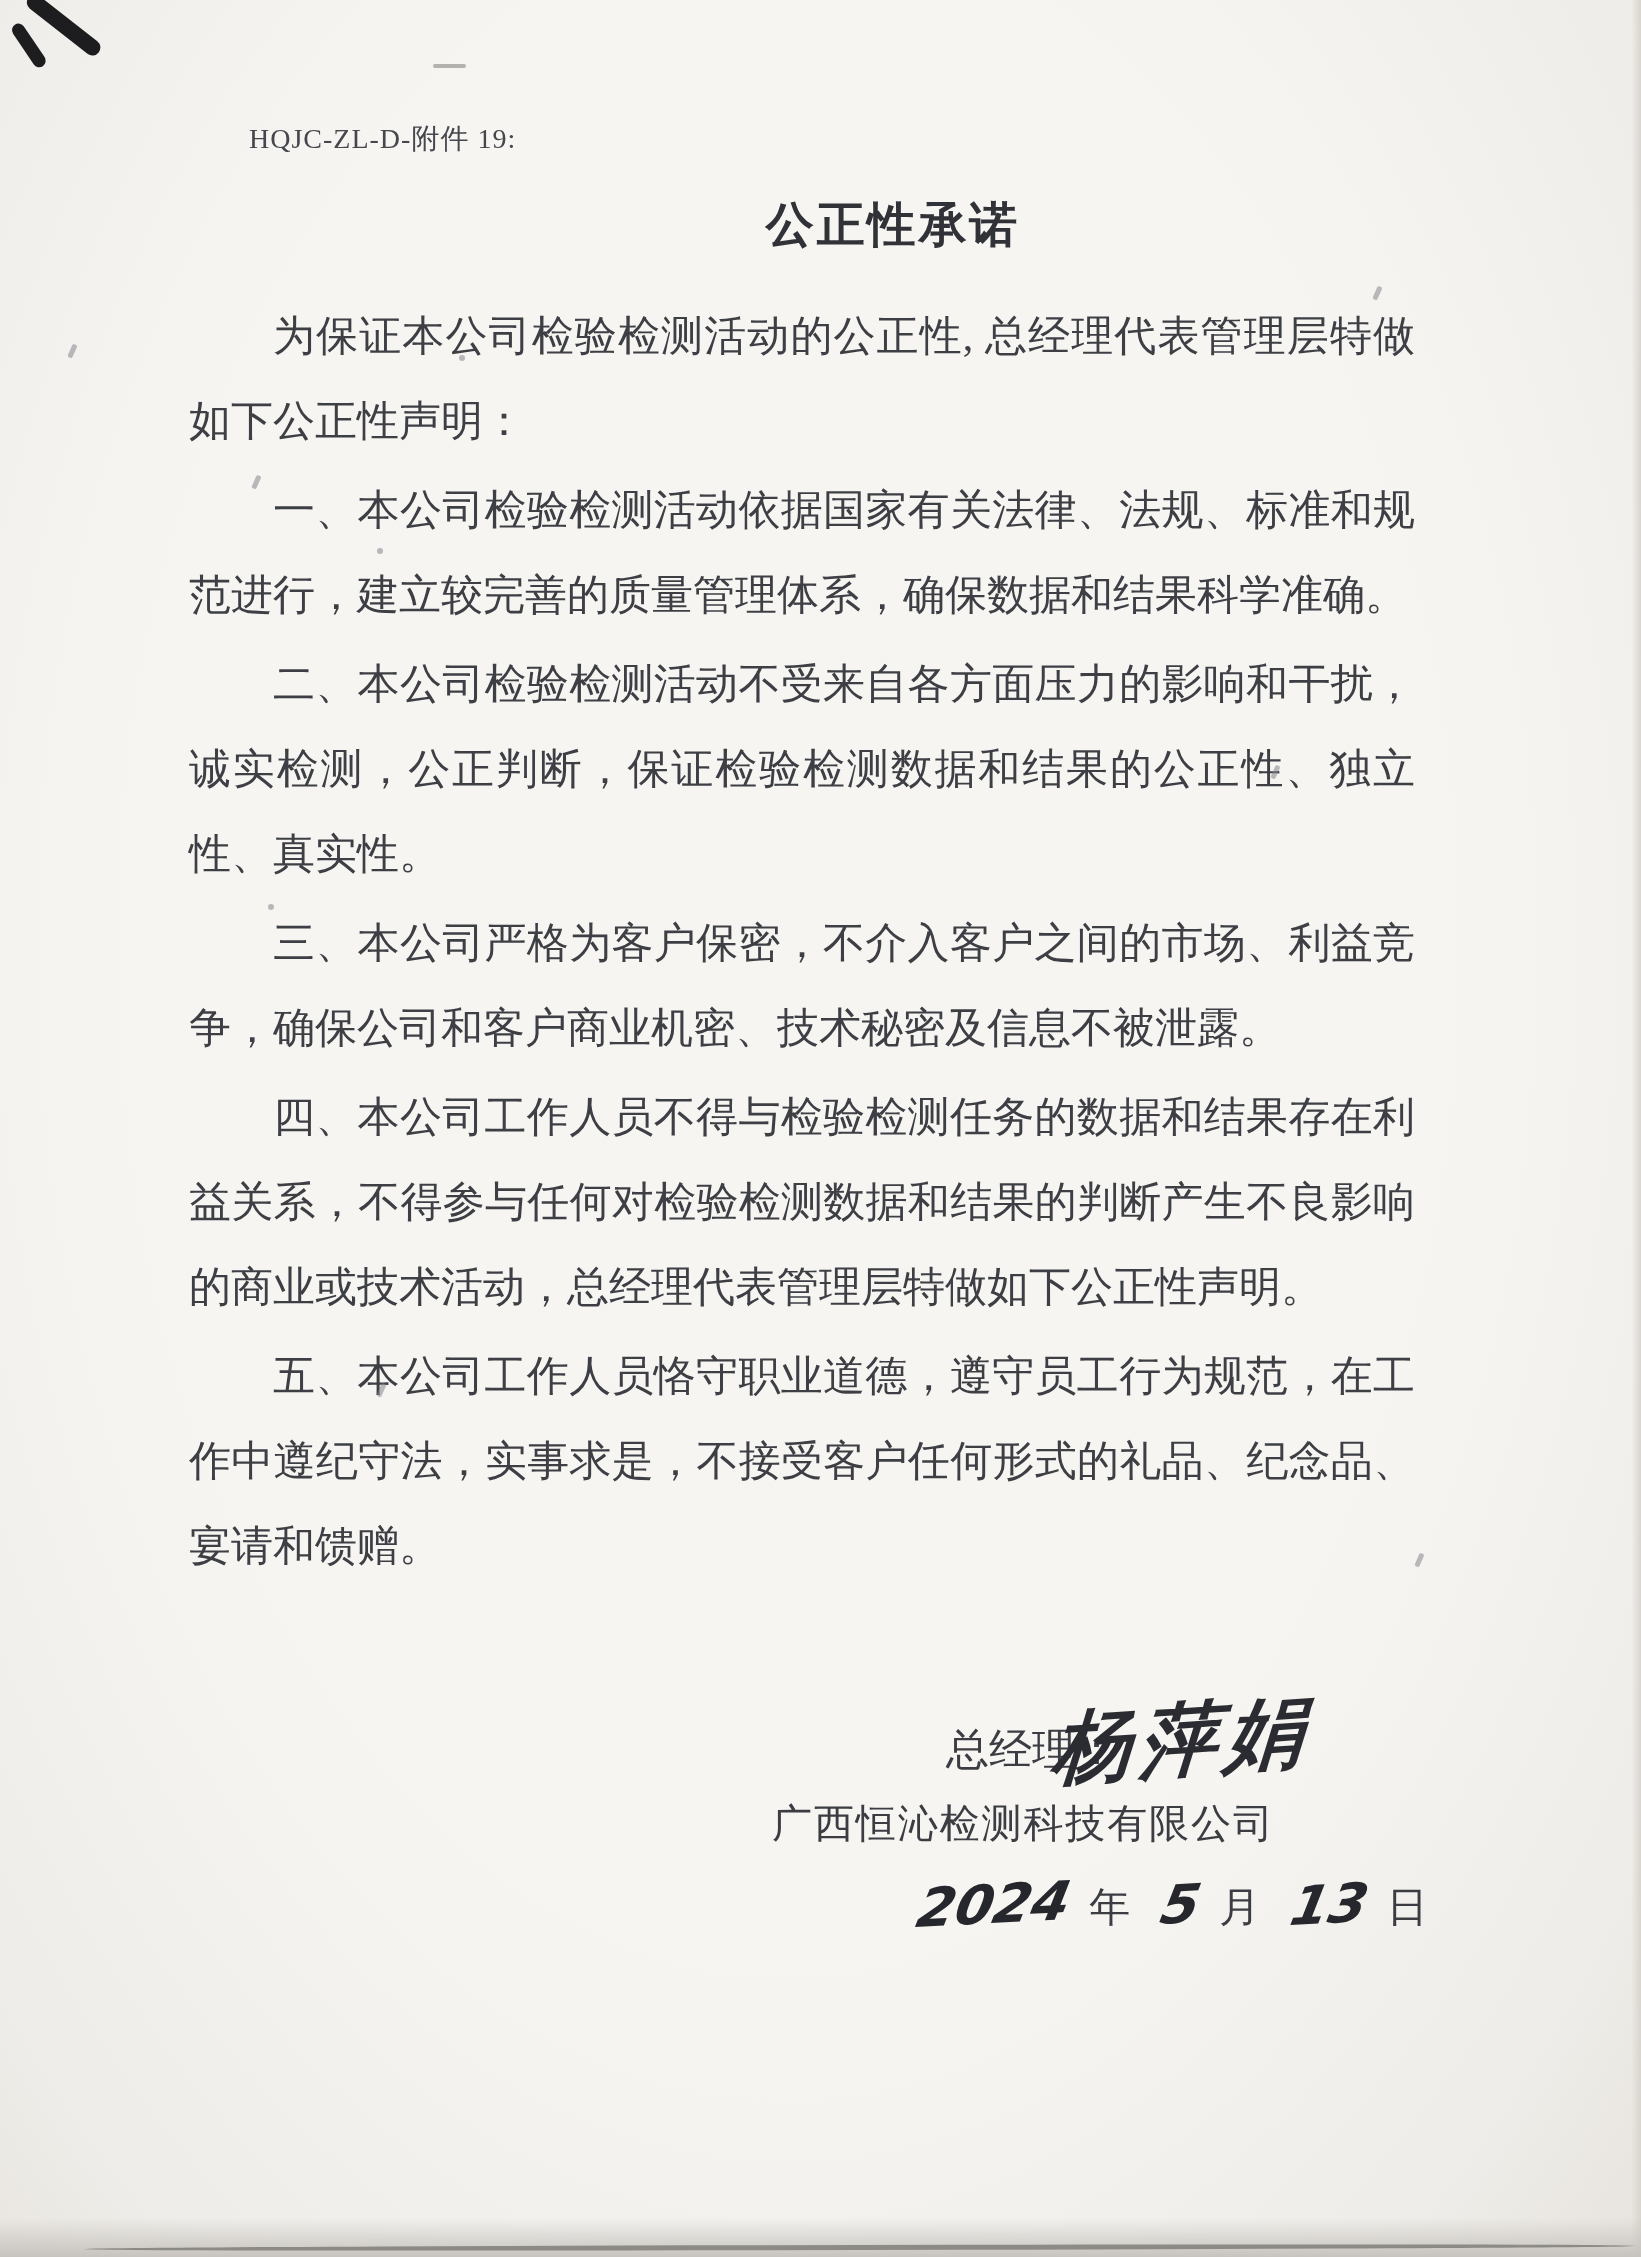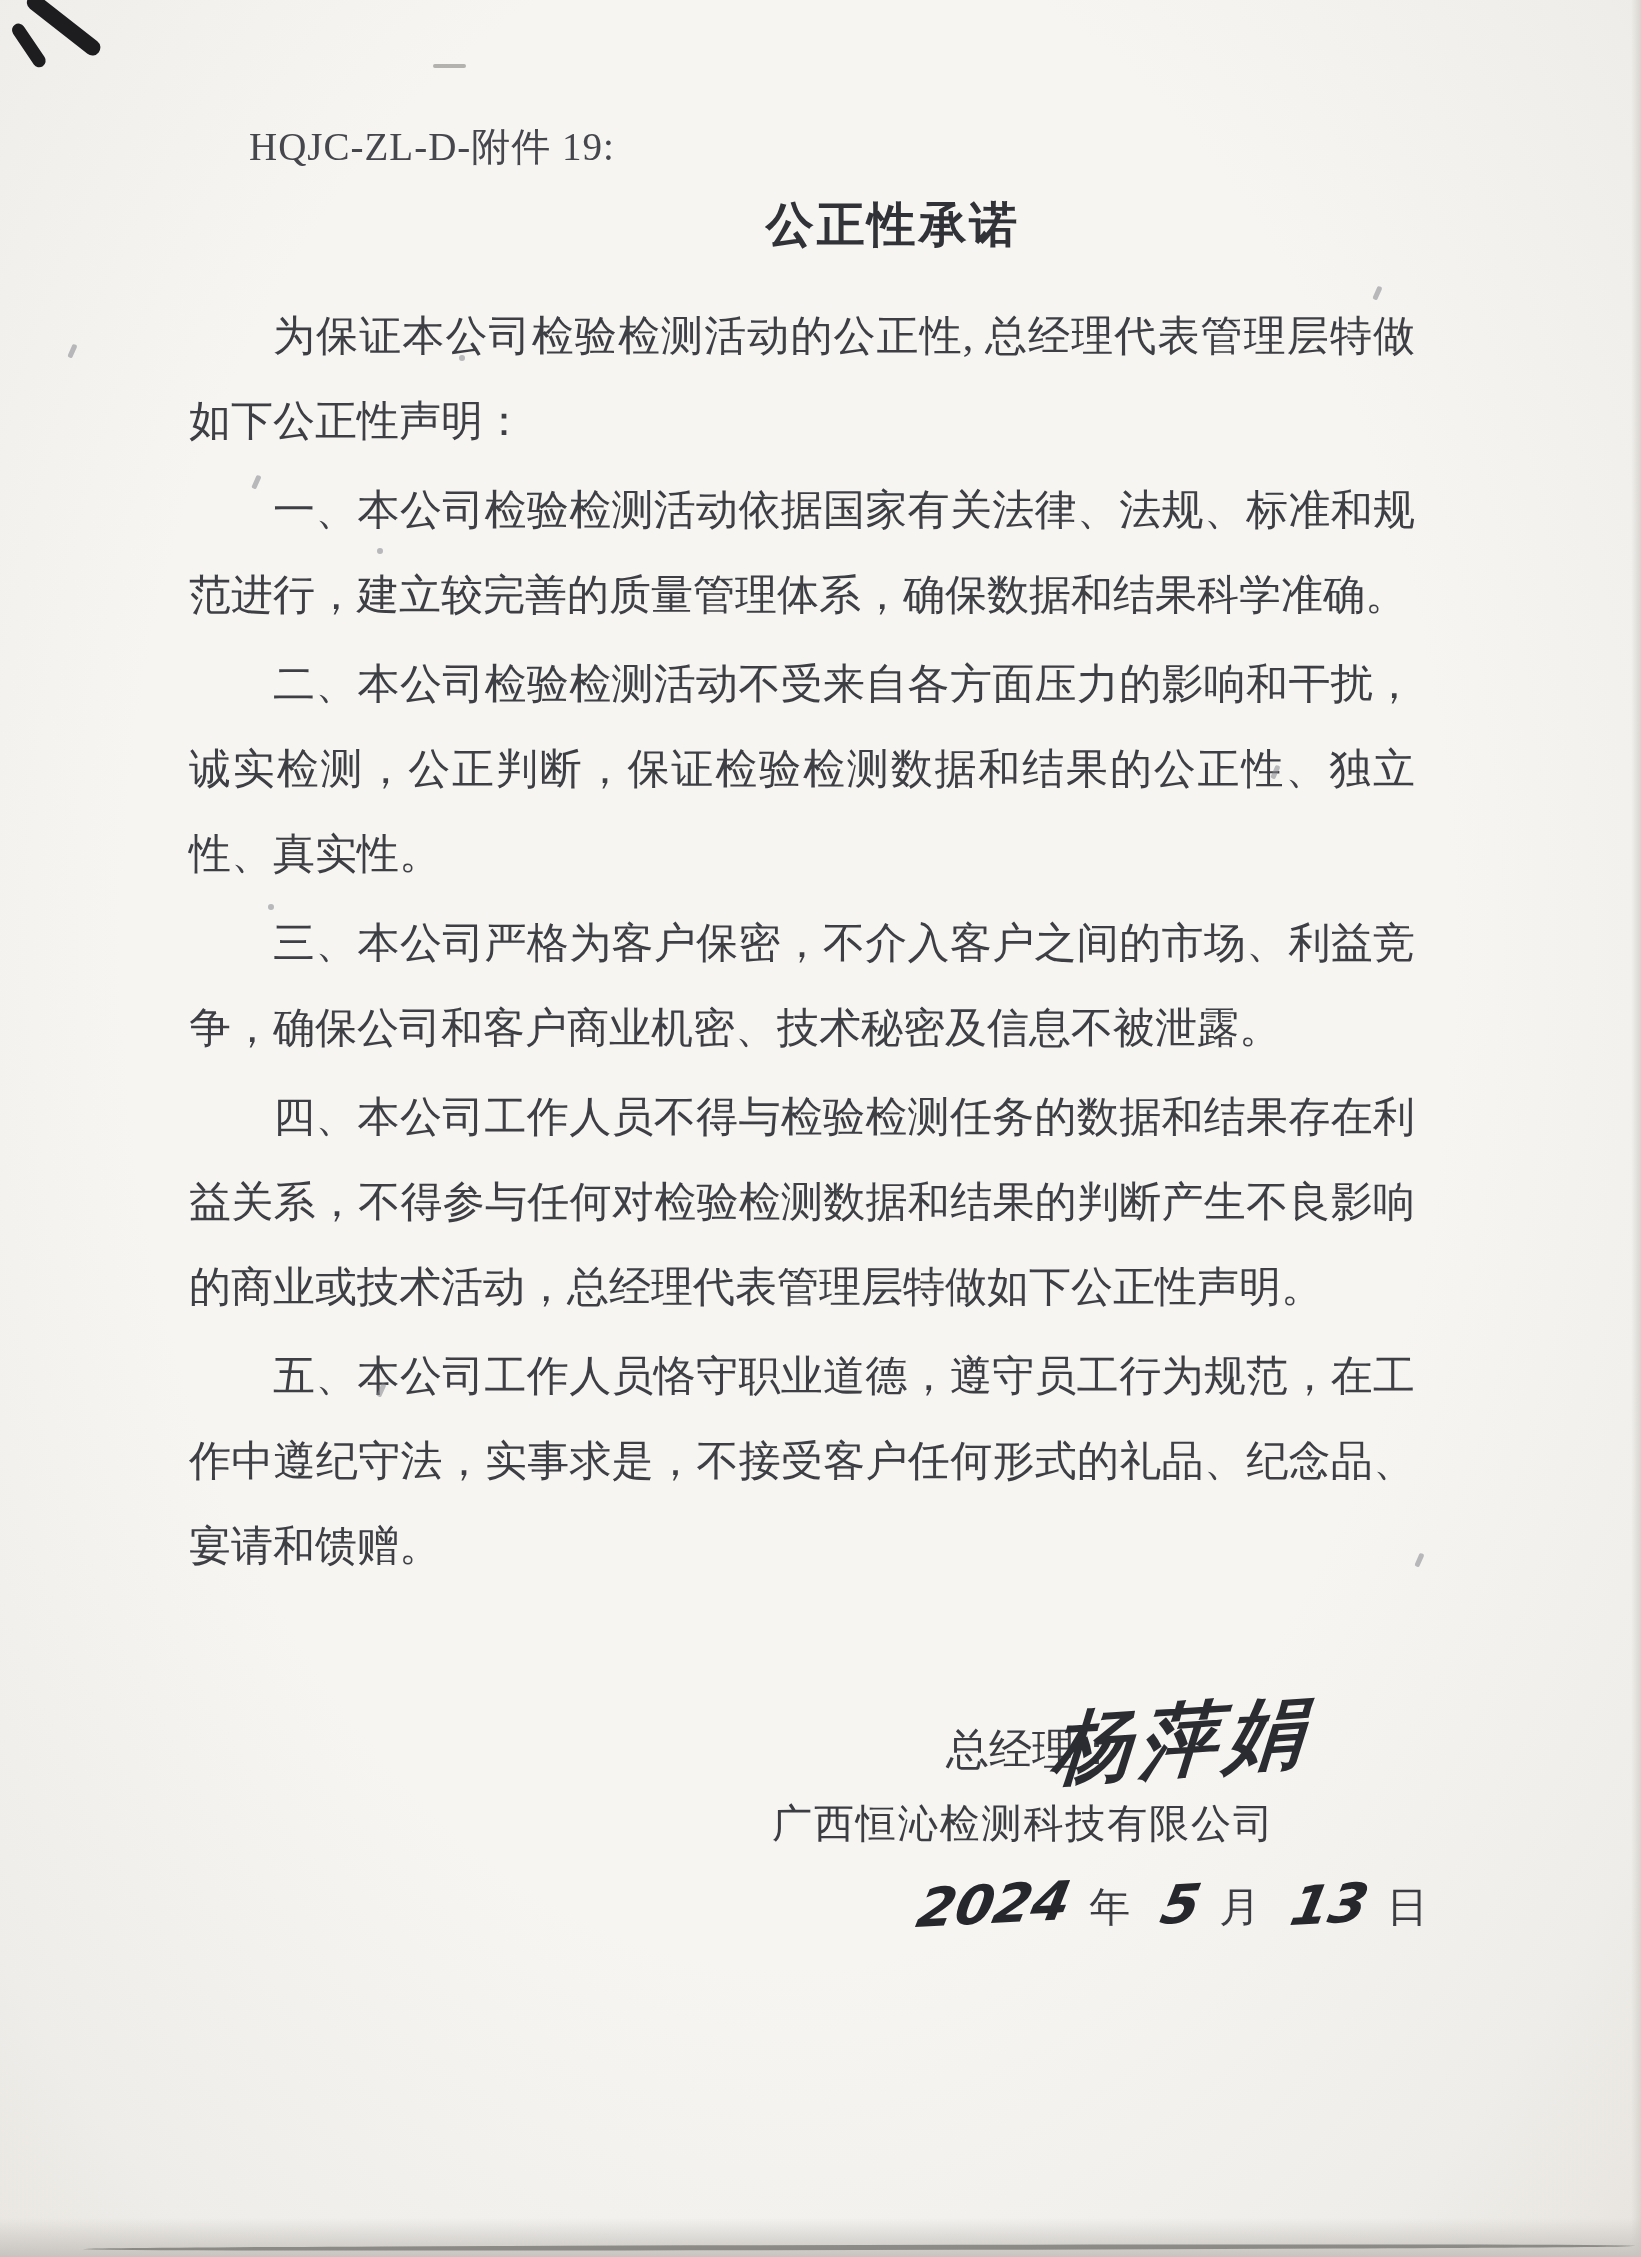--- a/index.html
+++ b/index.html
@@ -12,21 +12,21 @@
   .page {
     position: absolute; left: 0; top: 0;
     width: 1641px; height: 2257px;
     background:
       radial-gradient(ellipse at 48% 42%, #f6f5f2 55%, #efede9 85%, #e7e4df 100%);
     color: #3e3f45;
   }
   
   .doc-code {
     position: absolute; left: 249px; top: 120px;
-    font-size: 39px; letter-spacing: 1px; color: #46464d;
+    font-size: 28px; letter-spacing: 1px; color: #46464d;
     white-space: nowrap;
   }
   .title {
     position: absolute; left: 185px; top: 185px;
     width: 1234px; margin: 8px; padding-left: 83px;
     text-align: center;
     font-size: 48px; font-weight: bold; letter-spacing: 2.9px;
     color: #313237;
   }
   .body-text {

